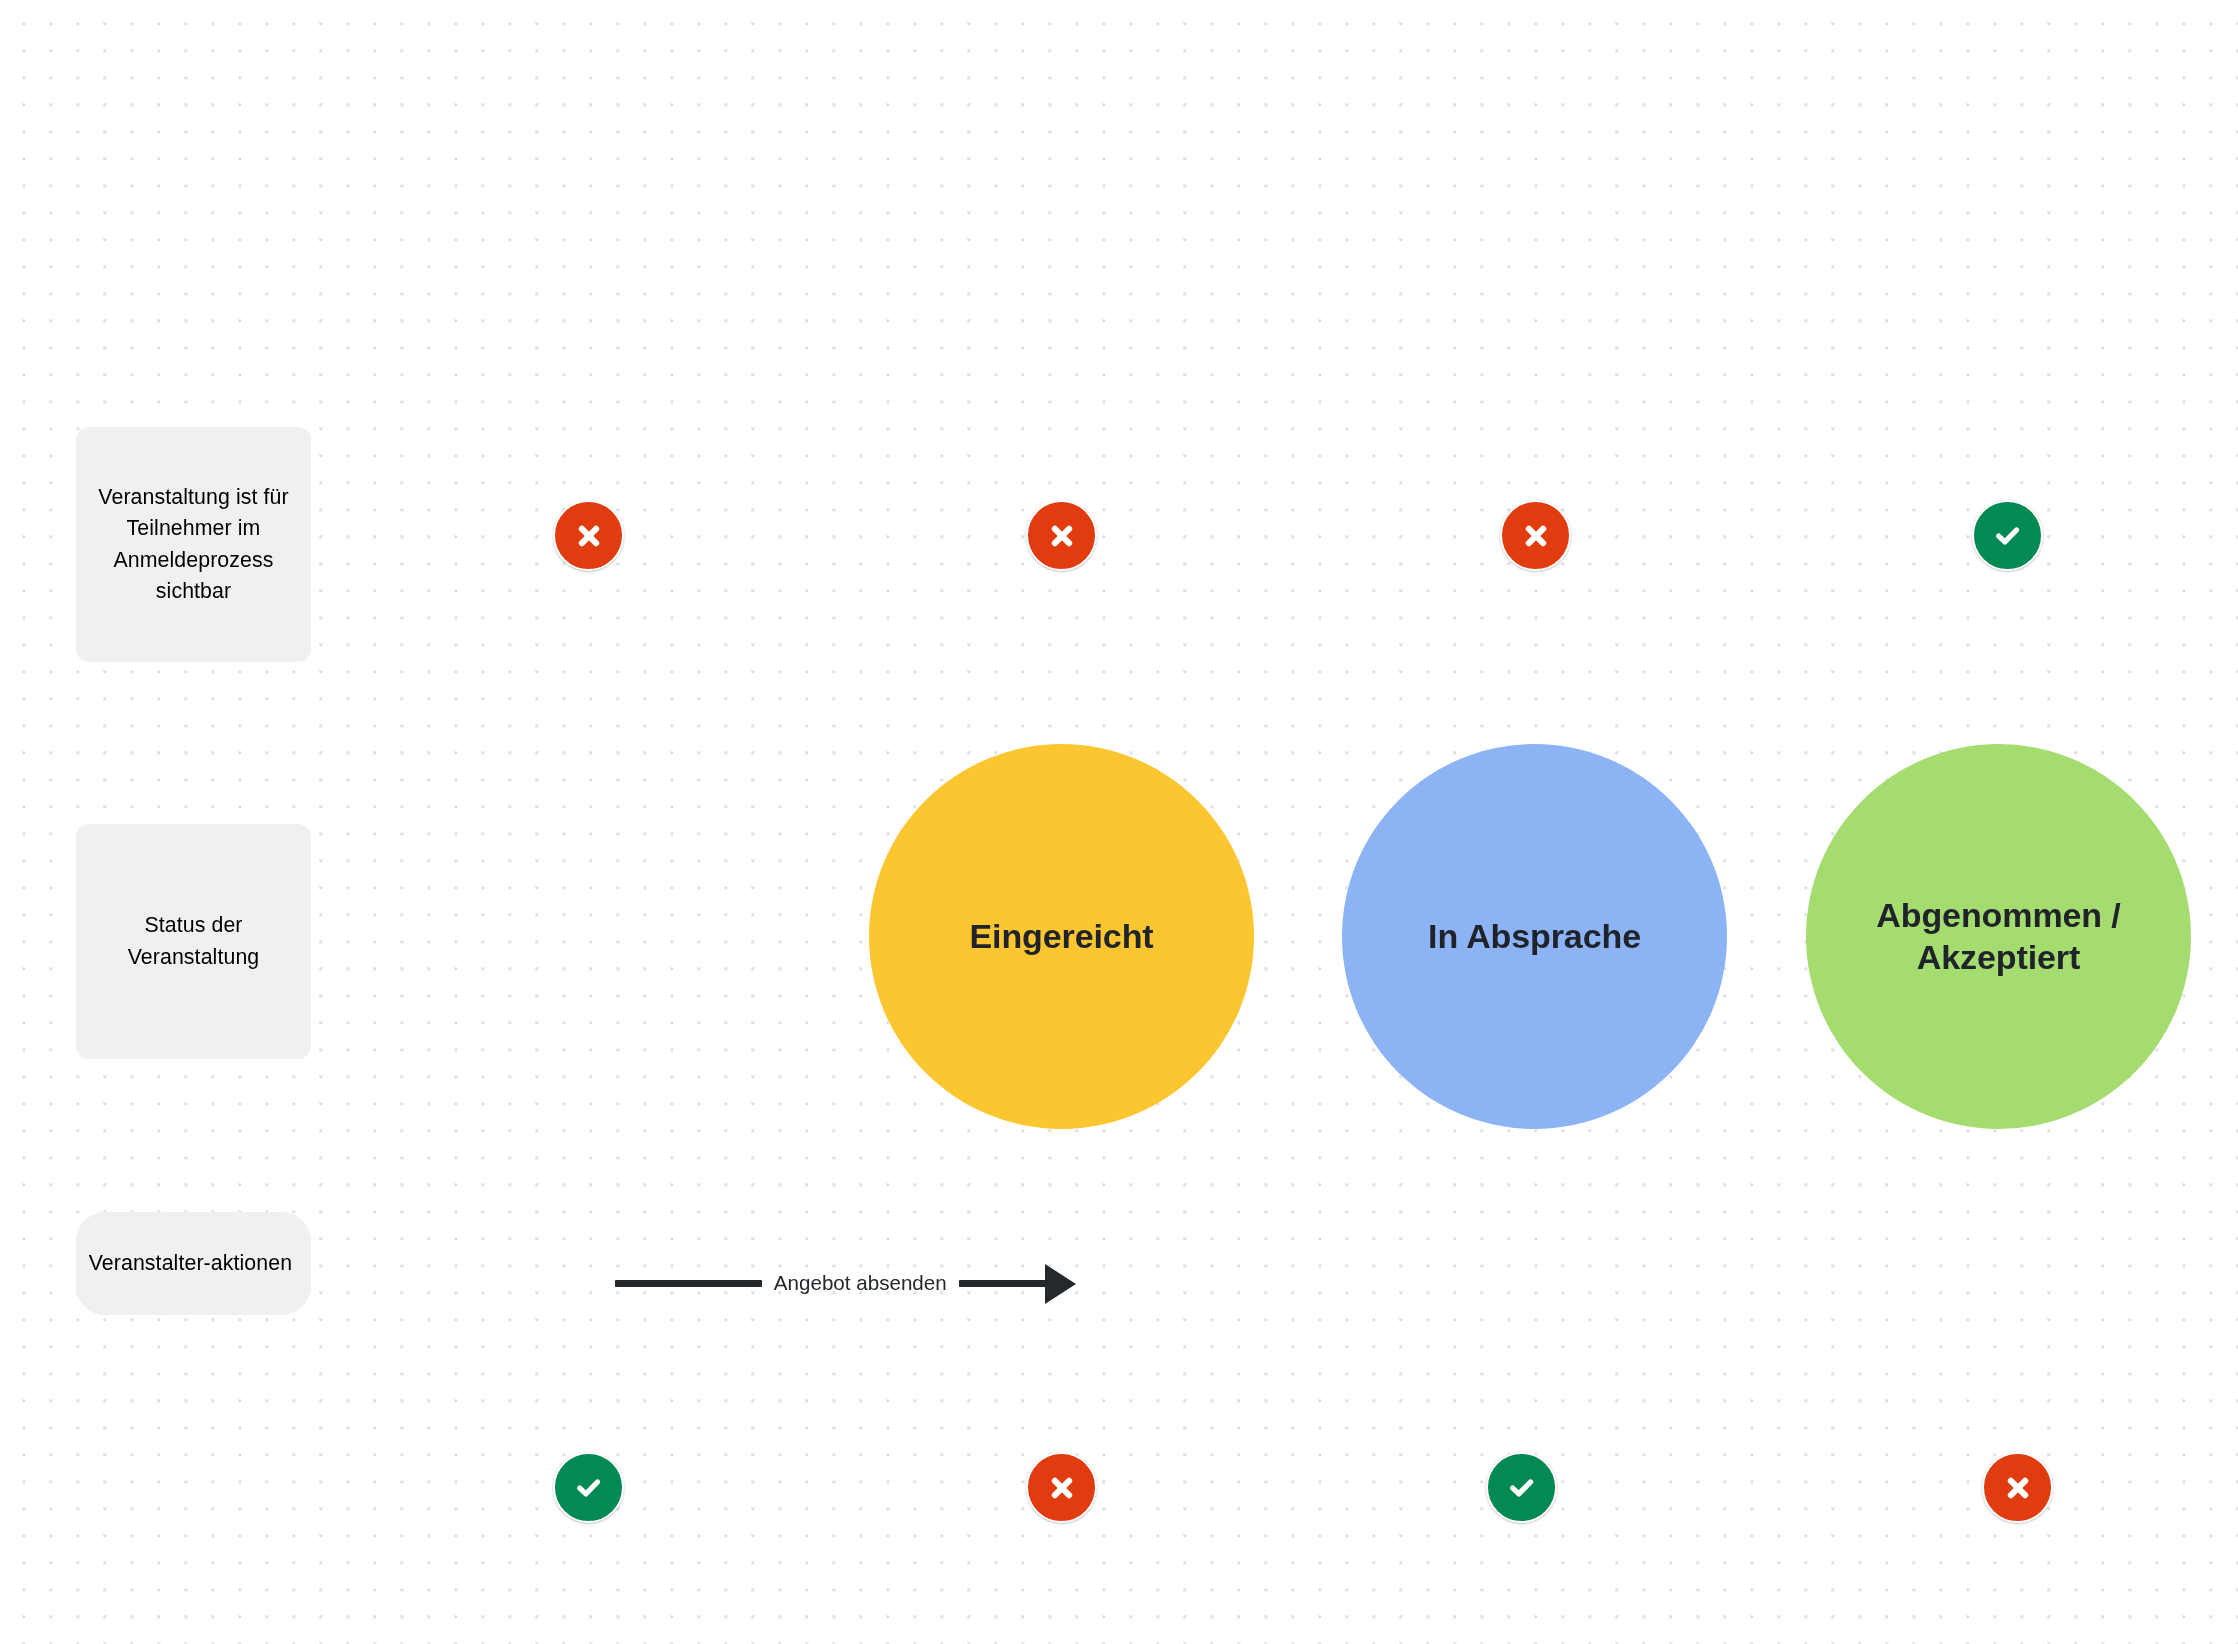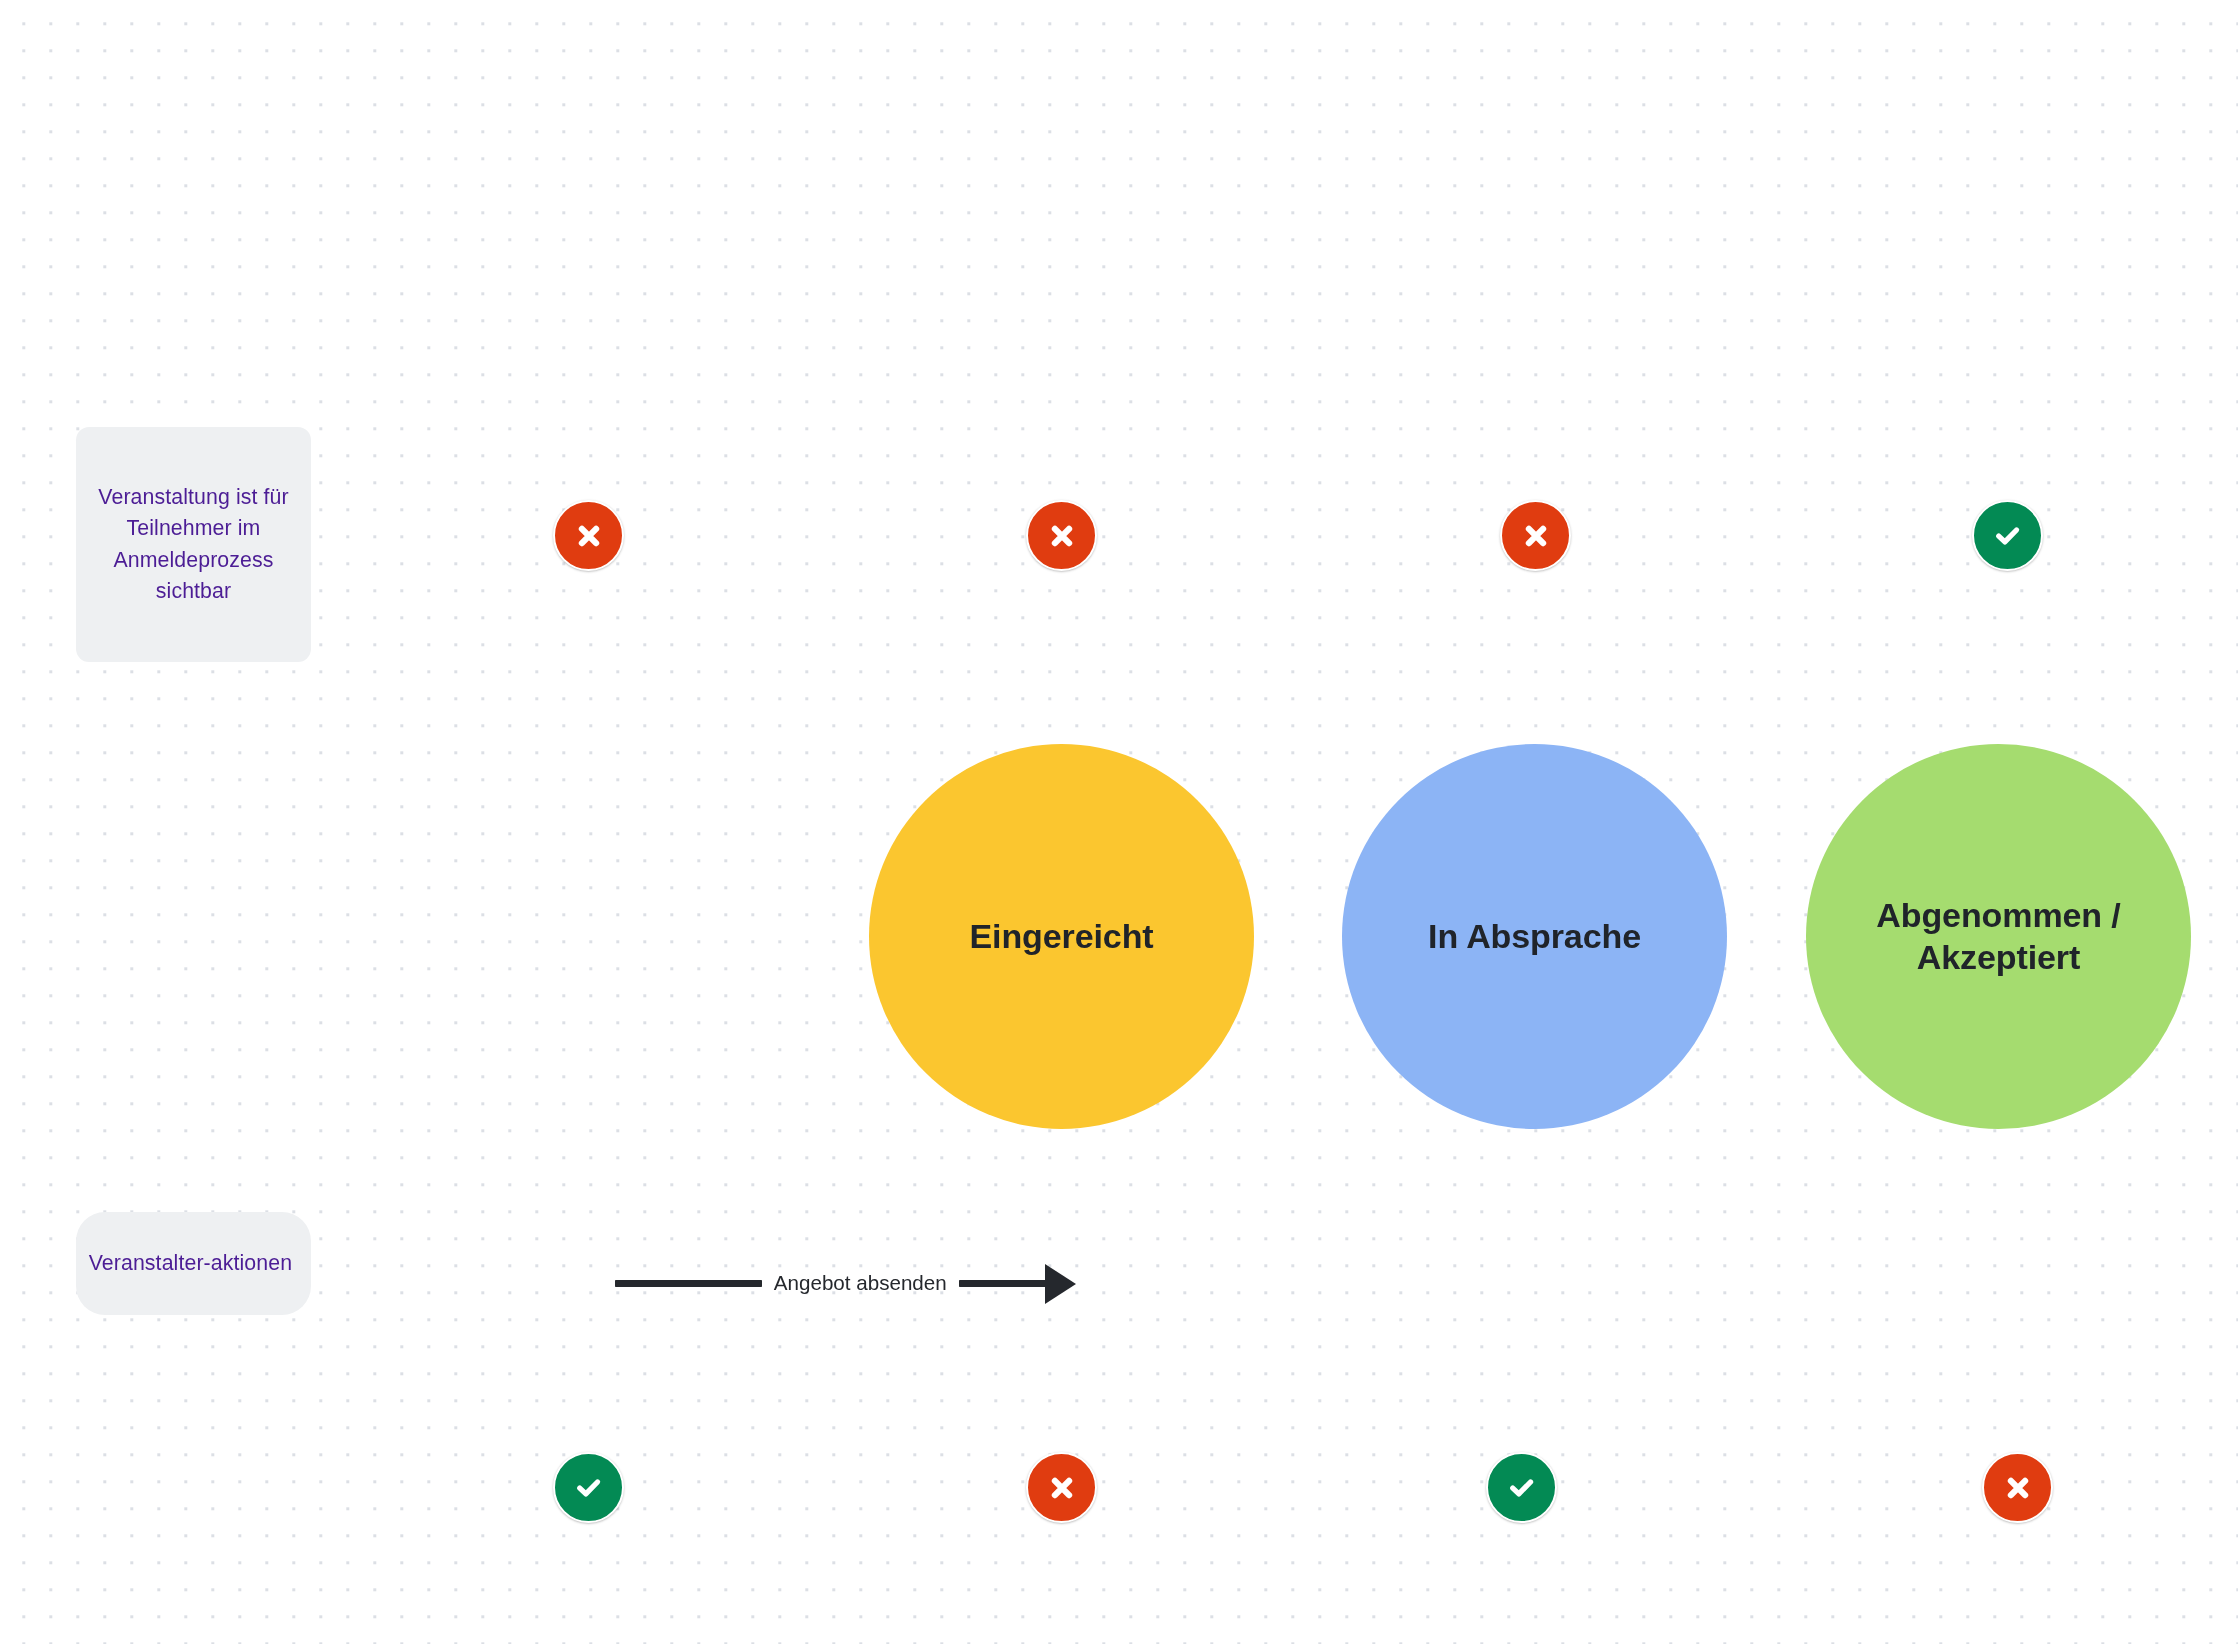--- a/index.html
+++ b/index.html
@@ -23,21 +23,21 @@
   
   .row-label {
     position: absolute;
     box-sizing: border-box;
     background: #eef0f2;
     border-radius: 13.2px;
     display: flex;
     align-items: center;
     justify-content: center;
     text-align: center;
-    color: #4c1d95;
+    color: #000000;
     font-size: 21.3px;
     line-height: 1.47;
     padding: 7.4px 13.2px;
     letter-spacing: 0.1px;
   }
 
   
   .status-circle {
     position: absolute;
     border-radius: 50%;
@@ -94,20 +94,23 @@
 </style>
 </head>
 <body>
 
 <div id="canvas">
 
   <div class="row-label" style="left:76px; top:427px; width:235px; height:235px;">
     <span>Veranstaltung ist für Teilnehmer im Anmeldeprozess sichtbar</span>
   </div>
 
+  <div class="row-label" style="left:76px; top:824px; width:235px; height:235px;">
+    <span>Status der Veranstaltung</span>
+  </div>
 
   <div class="row-label" style="left:76px; top:1212px; width:235px; height:103px; border-radius:29px;padding-left:7px;">
     <span>Veranstalter-aktionen</span>
   </div>
 
 
   <div class="badge cross" style="left:553px; top:500px; width:71px; height:71px;">
     <span>
       <svg width="34" height="34" viewBox="0 0 24 24" aria-hidden="true">
         <path d="M7 7 L17 17 M17 7 L7 17" stroke="#ffffff" stroke-width="4.4" stroke-linecap="round"></path>

